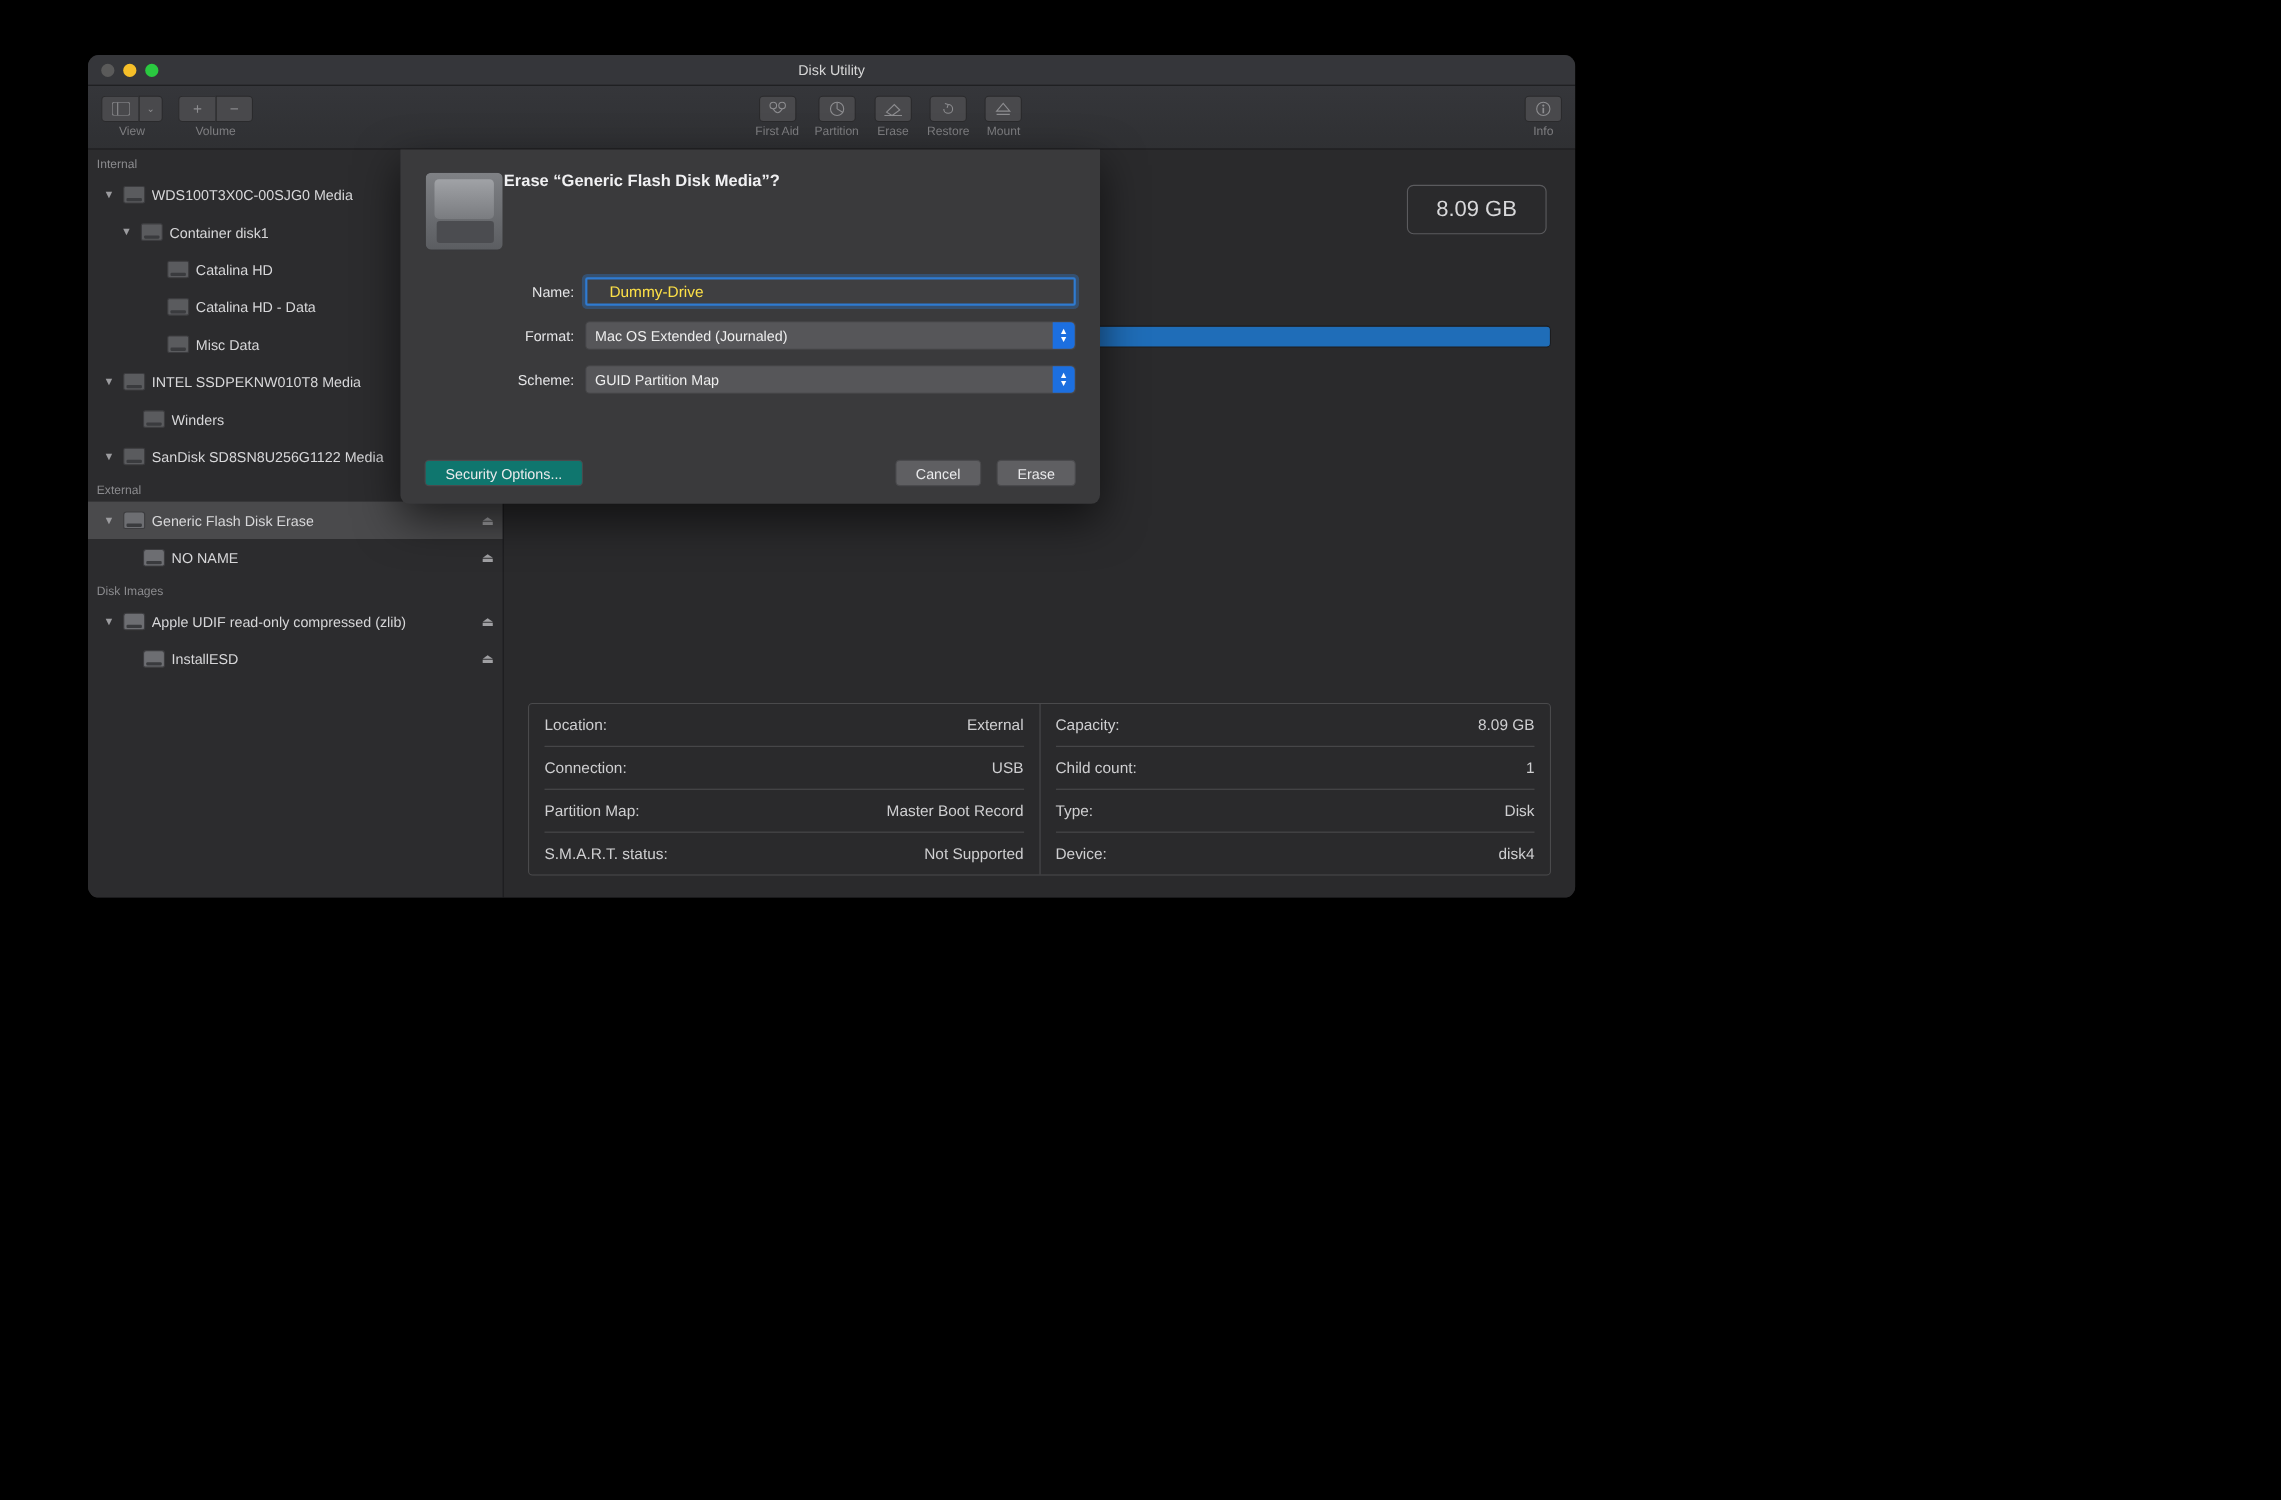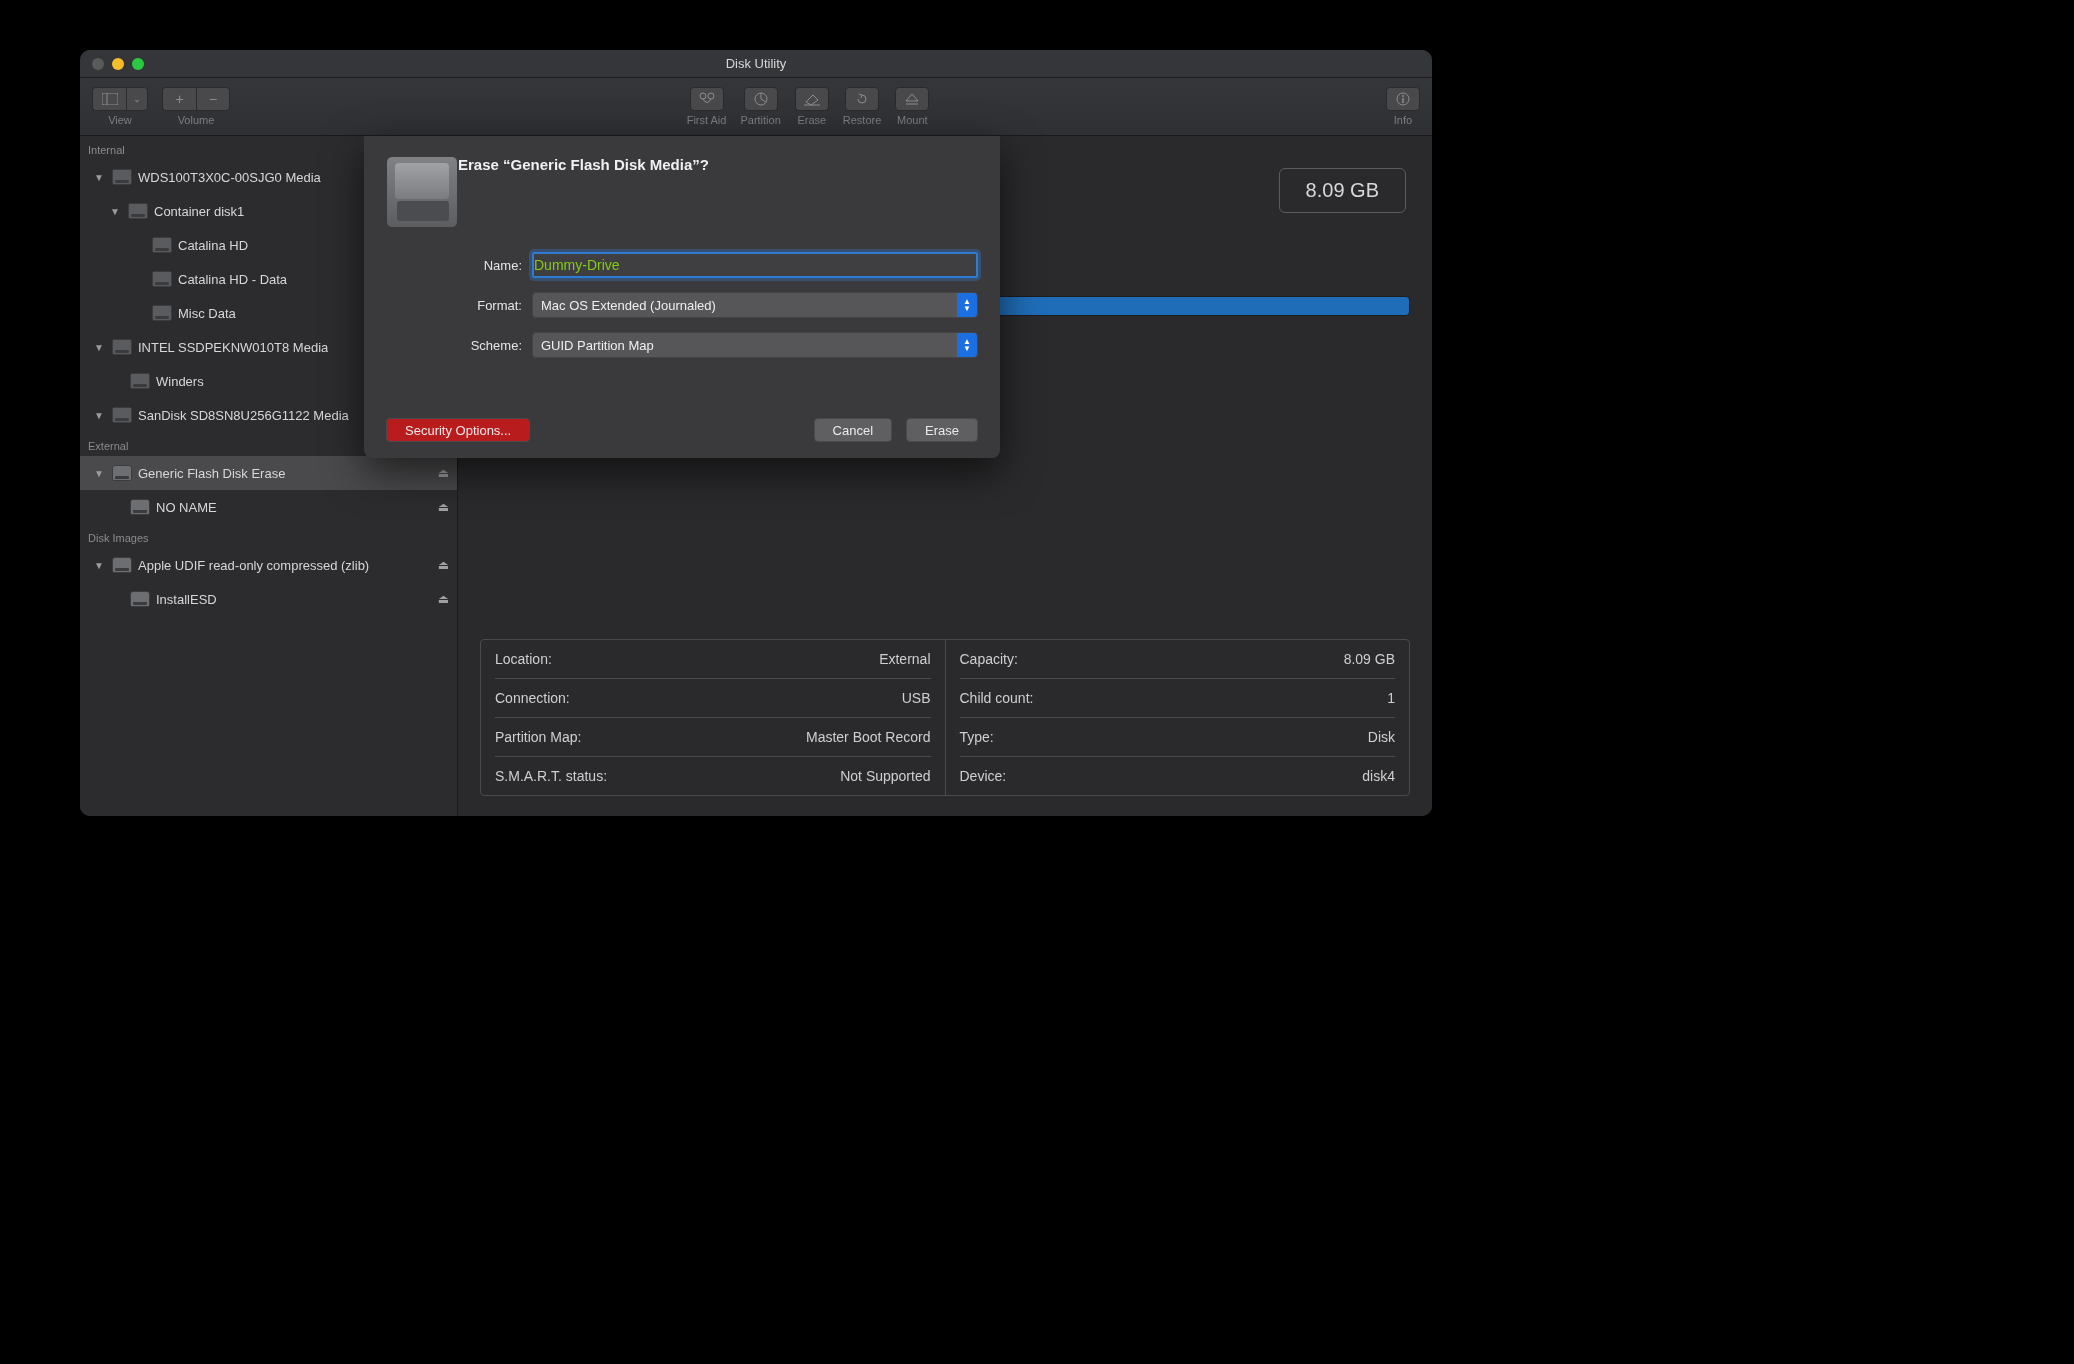--- a/index.html
+++ b/index.html
@@ -145,21 +145,21 @@
     background:#4b4c50; border-radius:3px;
   }
   .mtitle { font-weight:600; font-size:15px; color:#f0f0f2; margin-bottom:6px; }
   .msub { font-size:12px; color:#b7b7ba; line-height:1.45; }
   .mform { margin-top:24px; display:flex; flex-direction:column; gap:14px; padding-left: 44px; }
   .frow { display:flex; align-items:center; gap:10px; }
   .flabel { width:92px; text-align:right; color:#e4e4e6; font-size:13px; }
   .finput {
     flex:1; height:26px; background:#3f3f41;
     border:2px solid #2f7bd1; border-radius:2px;
-    color:#84cc16; font-size:14px; padding:0 0;
+    color:#fde047; font-size:14px; padding:0 20px;
     outline:none;
     box-shadow: 0 0 0 3px rgba(47,123,209,.35);
   }
   .fselect {
     flex:1; height:26px; background:#565659;
     border:1px solid #444447; border-radius:4px;
     color:#eee; font-size:13px; padding:0 8px;
     display:flex; align-items:center; position:relative;
   }
   .fselect .arrow {
@@ -171,21 +171,21 @@
   .mbtns {
     position:absolute; left:22px; right:22px; bottom:16px;
     display:flex; align-items:center;
   }
   .mbtn {
     height:24px; padding:0 18px; font-size:13px;
     background:#5f5f62; color:#eaeaec;
     border:1px solid #4a4a4d; border-radius:4px;
     display:flex; align-items:center;
   }
-  .mbtn.sm { background:#b91c1c; }
+  .mbtn.sm { background:#0f766e; }
   .mbtns .right { margin-left:auto; display:flex; gap:14px; }
   
   svg { display:block; }
 </style>
 </head>
 <body>
 
 <div class="window">
 
   <div class="titlebar">

